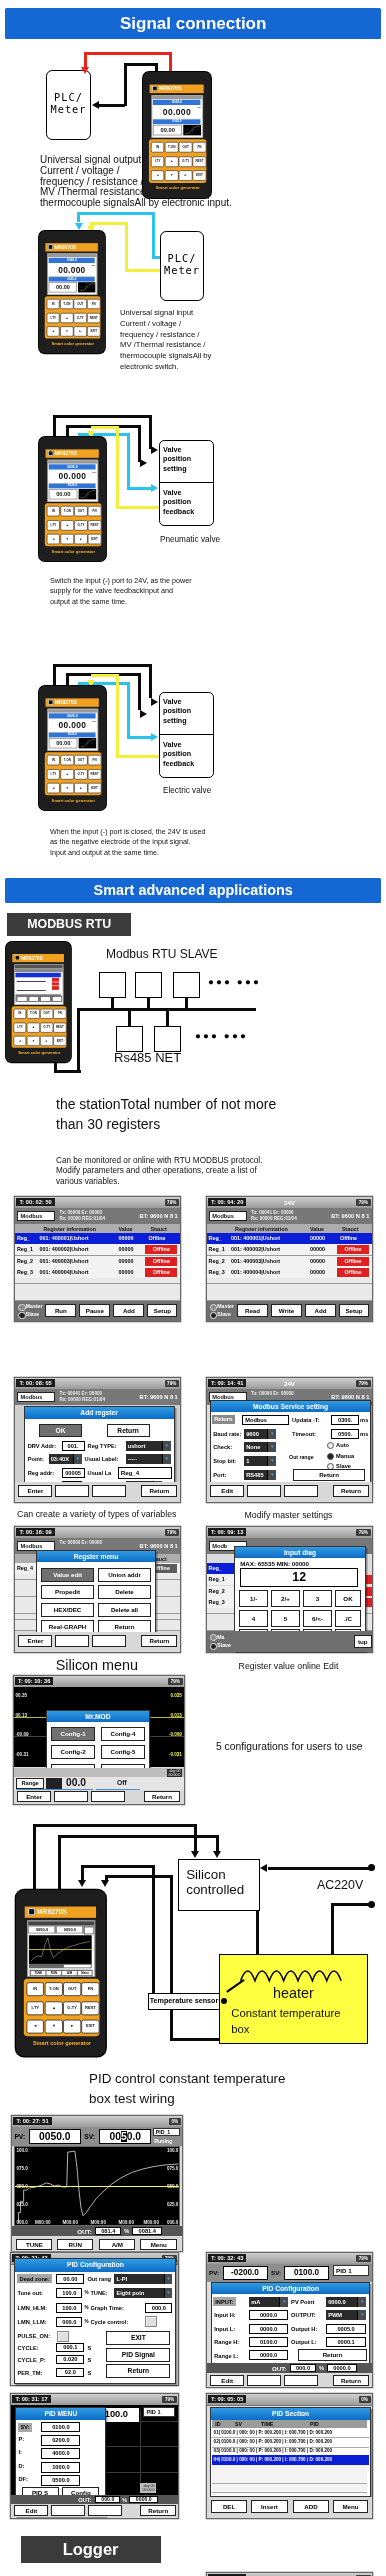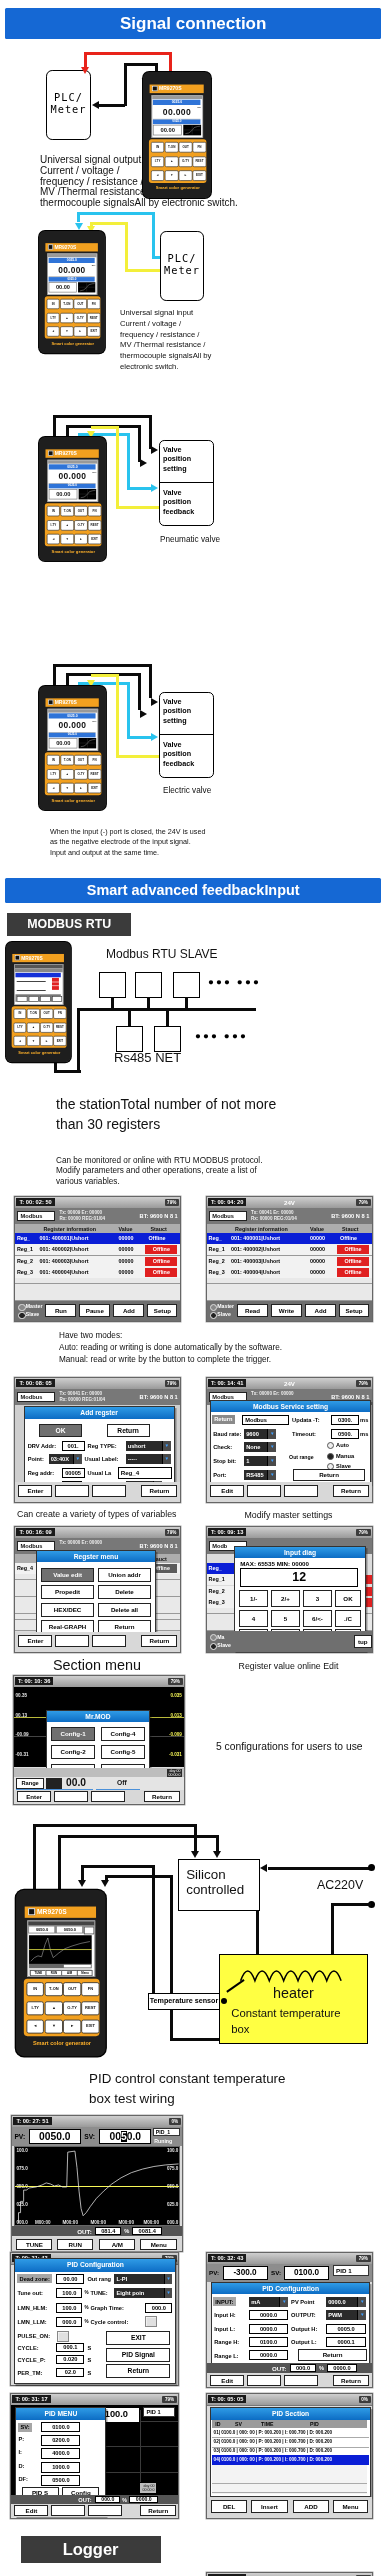--- a/index.html
+++ b/index.html
@@ -83,21 +83,21 @@
 <div class="a w" style="left:124px;top:63px;width:32px;height:2.6px"></div>
 <div class="a w" style="left:155px;top:63px;width:2.6px;height:11.3px"></div>
 <div class="a w" style="left:124px;top:63px;width:2.6px;height:43px"></div>
 <div class="a w" style="left:99px;top:104px;width:26px;height:2.6px"></div>
 <div class="tr tr-l" style="left:92px;top:101px"></div>
 <div class="a txtblock" style="left:40px;top:155px;font-size:10px;line-height:10.8px">
   <div>Universal signal output</div>
       <div>Current / voltage /</div>
       <div>frequency / resistance /</div>
       <div>MV /Thermal resistance /</div>
-      <div>thermocouple signalsAll by electronic switch.</div>
+      <div>thermocouple signalsAll by electronic input.</div>
 </div>
 
 <div class="a obox" style="left:160px;top:231px;width:44px;height:70px">
   <div style="text-align:center;margin-top:19.6px;font-family:'DejaVu Sans Mono',monospace;font-size:10.3px;letter-spacing:1px">
     <div>PLC/</div>
     <div>Meter</div>
   </div>
 </div>
 <div class="a wc" style="left:77px;top:212px;width:77px;height:2.6px"></div>
 <div class="a wc" style="left:152px;top:212px;width:2.6px;height:46px"></div>
@@ -133,20 +133,25 @@
 <div class="a wc" style="left:78px;top:433px;width:2.6px;height:6.2px"></div>
 <div class="a wc" style="left:78px;top:433px;width:52px;height:2.6px"></div>
 <div class="a wc" style="left:127px;top:433px;width:2.6px;height:57px"></div>
 <div class="a wc" style="left:127px;top:487px;width:25px;height:2.6px"></div>
 <div class="tr tr-r c-c" style="left:151px;top:484px"></div>
 <div class="a wy" style="left:91px;top:426px;width:27px;height:2.6px"></div>
 <div class="tr tr-d c-y" style="left:87px;top:431px"></div>
 <div class="a wy" style="left:116px;top:426px;width:2.6px;height:83px"></div>
 <div class="a wy" style="left:116px;top:506px;width:43px;height:2.6px"></div>
 <div class="a" style="left:160px;top:535px;font-size:8.2px;color:#111">Pneumatic valve</div>
+<div class="a txtblock" style="left:50px;top:576px;font-size:7.2px;line-height:10.3px">
+  <div>Switch the input (-) port to 24V, as the power</div>
+      <div>supply for the valve feedbackInput and</div>
+      <div>output at the same time.</div>
+</div>
 
 <div class="a obox" style="left:159px;top:692px;width:55px;height:86px;border-radius:5.2px">
   <div style="position:absolute;left:0;top:0;right:0;height:42px;border-bottom:1px solid #000;padding:4.1px 3.1px;box-sizing:border-box;font-size:7.2px;font-weight:bold;line-height:9.3px">Valve position setting</div>
   <div style="position:absolute;left:0;top:43px;right:0;bottom:0;padding:4.1px 3.1px;box-sizing:border-box;font-size:7.2px;font-weight:bold;line-height:9.3px">Valve position feedback</div>
 </div>
 <div class="a w" style="left:53px;top:664px;width:2.6px;height:24px"></div>
 <div class="a w" style="left:53px;top:664px;width:99px;height:2.6px"></div>
 <div class="a w" style="left:149px;top:664px;width:2.6px;height:34px"></div>
 <div class="tr tr-r" style="left:151px;top:698px"></div>
 <div class="a w" style="left:66px;top:673px;width:2.6px;height:14.4px"></div>
@@ -162,21 +167,21 @@
 <div class="tr tr-d c-y" style="left:87px;top:680px"></div>
 <div class="a wy" style="left:116px;top:674px;width:2.6px;height:83px"></div>
 <div class="a wy" style="left:116px;top:755px;width:43px;height:2.6px"></div>
 <div class="a" style="left:163px;top:786px;font-size:8.2px;color:#111">Electric valve</div>
 <div class="a txtblock" style="left:50px;top:827px;font-size:7.2px;line-height:10.3px">
   <div>When the input (-) port is closed, the 24V is used</div>
       <div>as the negative electrode of the input signal.</div>
       <div>Input and output at the same time.</div>
 </div>
 
-<div class="a hdr" style="left:5.2px;top:878px;width:376px;height:25px;font-size:14.4px;line-height:25px">Smart advanced feedbackInput</div>
+<div class="a hdr" style="left:5.2px;top:878px;width:376px;height:25px;font-size:14.4px;line-height:25px">Smart advanced applications</div>
 <div class="a dbadge" style="left:7.2px;top:913px;width:124px;height:23px;font-size:12.4px;line-height:23px">MODBUS RTU Master</div>
 
 <div class="a" style="left:106px;top:947px;font-size:12px;color:#111">Modbus RTU SLAVE</div>
 <div class="a sq" style="left:99px;top:972px;width:27px;height:26px"></div>
 <div class="a sq" style="left:135px;top:972px;width:27px;height:26px"></div>
 <div class="a sq" style="left:173px;top:972px;width:27px;height:26px"></div>
 <div class="a" style="left:208px;top:976px;font-size:9.8px;letter-spacing:2.1px;color:#000">●●●  ●●●</div>
 <div class="a w" style="left:111px;top:997px;width:2.6px;height:11.3px"></div>
 <div class="a w" style="left:147px;top:997px;width:2.6px;height:11.3px"></div>
 <div class="a w" style="left:185px;top:997px;width:2.6px;height:11.3px"></div>
@@ -298,25 +303,20 @@
         <span class="rlab" style="left:10.3px;top:2.1px">Master</span>
     <span class="rdo on" style="left:3.1px;top:10.8px"></span>
         <span class="rlab" style="left:10.3px;top:10.3px">Slave</span>
     <span class="btn" style="left:30px;top:3.1px;width:31px;height:13.4px;font-size:6.2px;line-height:11.3px">Read</span>
     <span class="btn" style="left:64px;top:3.1px;width:31px;height:13.4px;font-size:6.2px;line-height:11.3px">Write</span>
     <span class="btn" style="left:98px;top:3.1px;width:31px;height:13.4px;font-size:6.2px;line-height:11.3px">Add</span>
     <span class="btn" style="left:132px;top:3.1px;width:30px;height:13.4px;font-size:6.2px;line-height:11.3px">Setup</span>
   </div>
 </div>
 
-<div class="a txtblock" style="left:59px;top:1330px;font-size:8.2px;line-height:12px">
-  <div>Have two modes:</div>
-      <div>Auto: reading or writing is done automatically by the software.</div>
-      <div>Manual: read or write by the button to complete the trigger.</div>
-</div>
 
 <div class="scr" style="left:14.4px;top:1377px;width:165px;height:124px">
   <div class="tbar">
         <span class="time">T: 00: 08: 05</span>
         <span class="batt">79%</span>
       </div>
   <div class="ibar">
     <span class="proto">Modbus</span>
     <span class="txrx"><span>Tx: 00041 Er: 00000</span><br><span>Rx: 00000 REG:01/04</span></span>
     <span class="btx">BT:  9600 N 8 1</span>
@@ -428,21 +428,21 @@
     <span class="btn" style="left:4.1px;top:69px;width:53px;height:14.4px;font-size:6.2px;line-height:12.4px">Real-GRAPH</span>
     <span class="btn" style="left:61px;top:69px;width:53px;height:14.4px;font-size:6.2px;line-height:12.4px">Return</span>
   </div>
   <div class="a" style="left:0;top:105px;width:165px;height:19.6px;background:#d8d8d8">
     <span class="btn" style="left:3.1px;top:3.1px;width:34px;height:12.4px;font-size:6.2px;line-height:10.3px">Enter</span>
     <span class="btn" style="left:40px;top:3.1px;width:34px;height:12.4px"></span>
     <span class="btn" style="left:77px;top:3.1px;width:34px;height:12.4px"></span>
     <span class="btn" style="left:126px;top:3.1px;width:36px;height:12.4px;font-size:6.2px;line-height:10.3px">Return</span>
   </div>
 </div>
-<div class="cap" style="left:14.4px;top:1657px;width:165px;font-size:14.4px;font-weight:normal">Section menu</div>
+<div class="cap" style="left:14.4px;top:1657px;width:165px;font-size:14.4px;font-weight:normal">Silicon menu</div>
 
 <div class="scr" style="left:206px;top:1526px;width:165px;height:125px">
   <div class="tbar">
         <span class="time">T: 00: 09: 13</span>
         <span class="batt">79%</span>
       </div>
   <div class="ibar">
         <span class="proto">Modb</span>
       </div>
   <div class="a rowblue" style="left:0;top:36px;width:27px;height:11.3px">
@@ -673,21 +673,21 @@
   </div>
 </div>
 
 <div class="scr" style="left:206px;top:2252px;width:165px;height:134px">
   <div class="tbar">
         <span class="time">T: 00: 32: 43</span>
         <span class="batt">79%</span>
       </div>
   <div class="a" style="left:0;top:11.3px;width:165px;height:17.5px;background:#8d8d8d">
     <span class="lbl" style="left:2.1px;top:5.2px;font-size:6.2px">PV:</span>
-    <span class="fld" style="left:15.5px;top:1.5px;width:45px;height:14.4px;font-size:8.2px;line-height:12.4px">-300.0</span>
+    <span class="fld" style="left:15.5px;top:1.5px;width:45px;height:14.4px;font-size:8.2px;line-height:12.4px">-0200.0</span>
     <span class="lbl" style="left:64px;top:5.2px;font-size:6.2px">SV:</span>
     <span class="fld" style="left:77px;top:1.5px;width:45px;height:14.4px;font-size:8.2px;line-height:12.4px">0100.0</span>
     <span class="a" style="left:126px;top:1px;width:36px;height:10.3px;background:#fff;border:0.5px solid #333;font-size:6.2px;font-weight:bold;text-align:left;padding:1px 0 0 2.1px;box-sizing:border-box">PID 1</span>
   </div>
   <div class="dlg" style="left:4.1px;top:29px;width:157px;height:81px">
     <div class="dtit">PID Configuration</div>
     <span class="lbl lblsel" style="left:1px;top:14px">INPUT:</span>
     <span class="drop" style="left:37px;top:14px;width:39px;height:10.3px"><span>mA</span><span class="da">▼</span></span>
     <span class="lbl" style="left:79px;top:16px">PV Point</span>
     <span class="drop" style="left:114px;top:14px;width:40px;height:10.3px"><span>0000.0</span><span class="da">▼</span></span>

